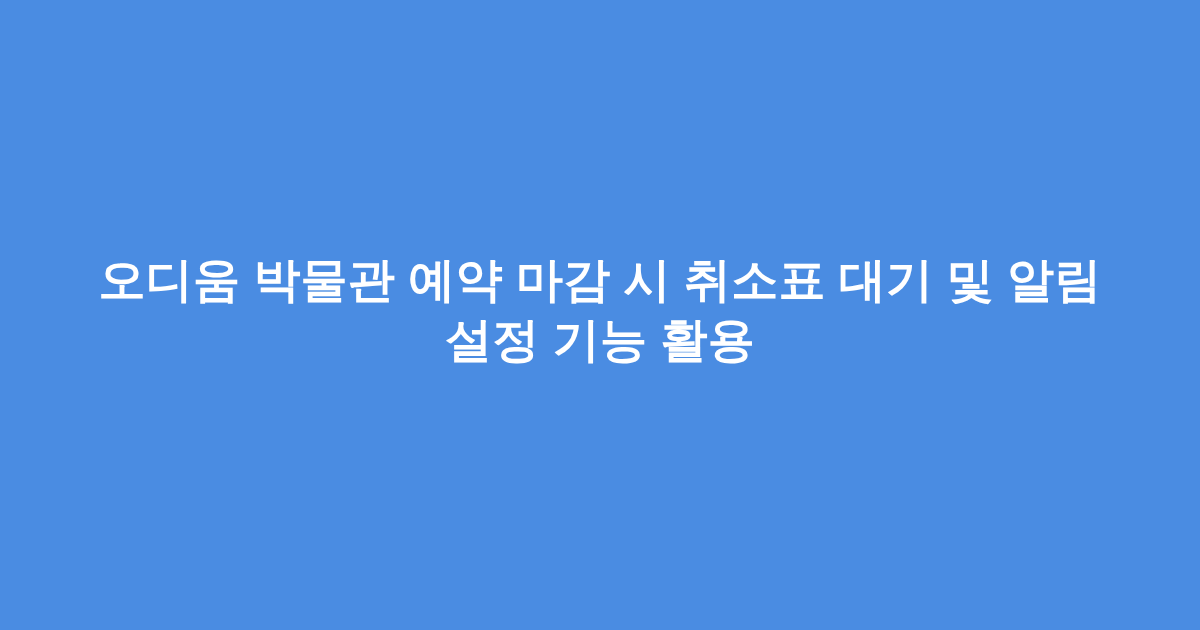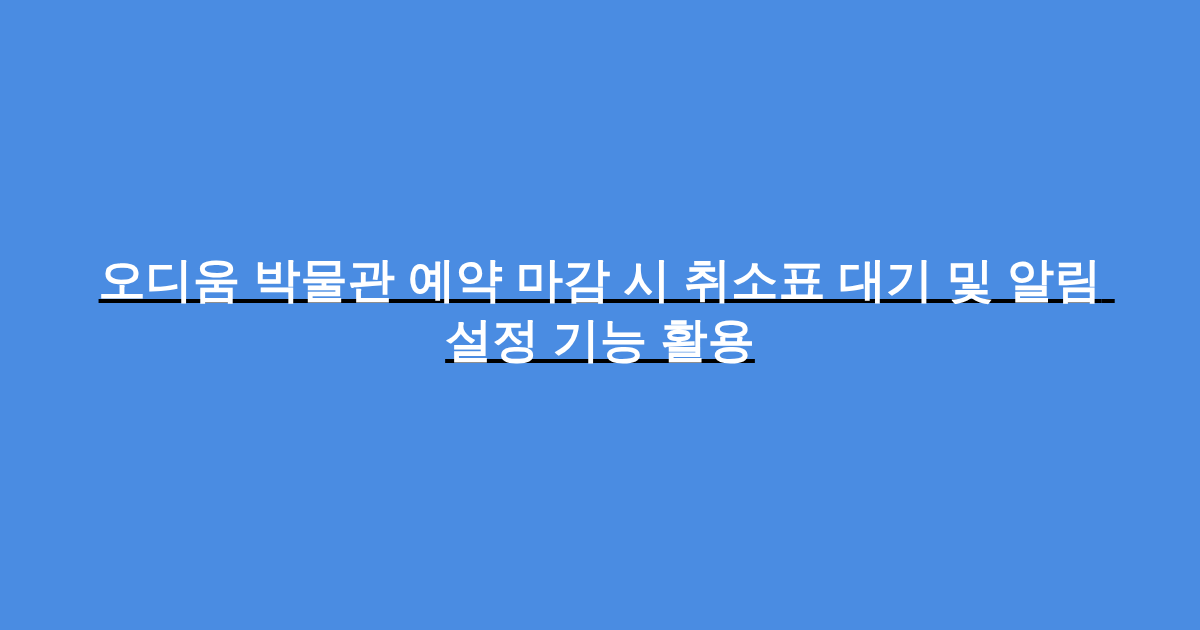--- a/index.html
+++ b/index.html
@@ -46,21 +46,21 @@
     letter-spacing: 0.2px;
     text-align: center;
     word-break: keep-all;
     white-space: pre-wrap;
     -webkit-font-smoothing: antialiased;
   }
 </style>
 </head>
 <body>
 
-<div id="og-card" style="background: rgb(74, 140, 226); text-decoration: underline;">
+<div id="og-card" style="background: rgb(74, 140, 226);">
 
   <div id="headline-block">
 
     <h1 id="headline" style="color: rgb(255, 255, 255);">오디움 박물관 예약 마감 시 취소표 대기 및 알림 설정 기능 활용</h1>
 
   </div>
 
 </div>
 
 </body></html>

